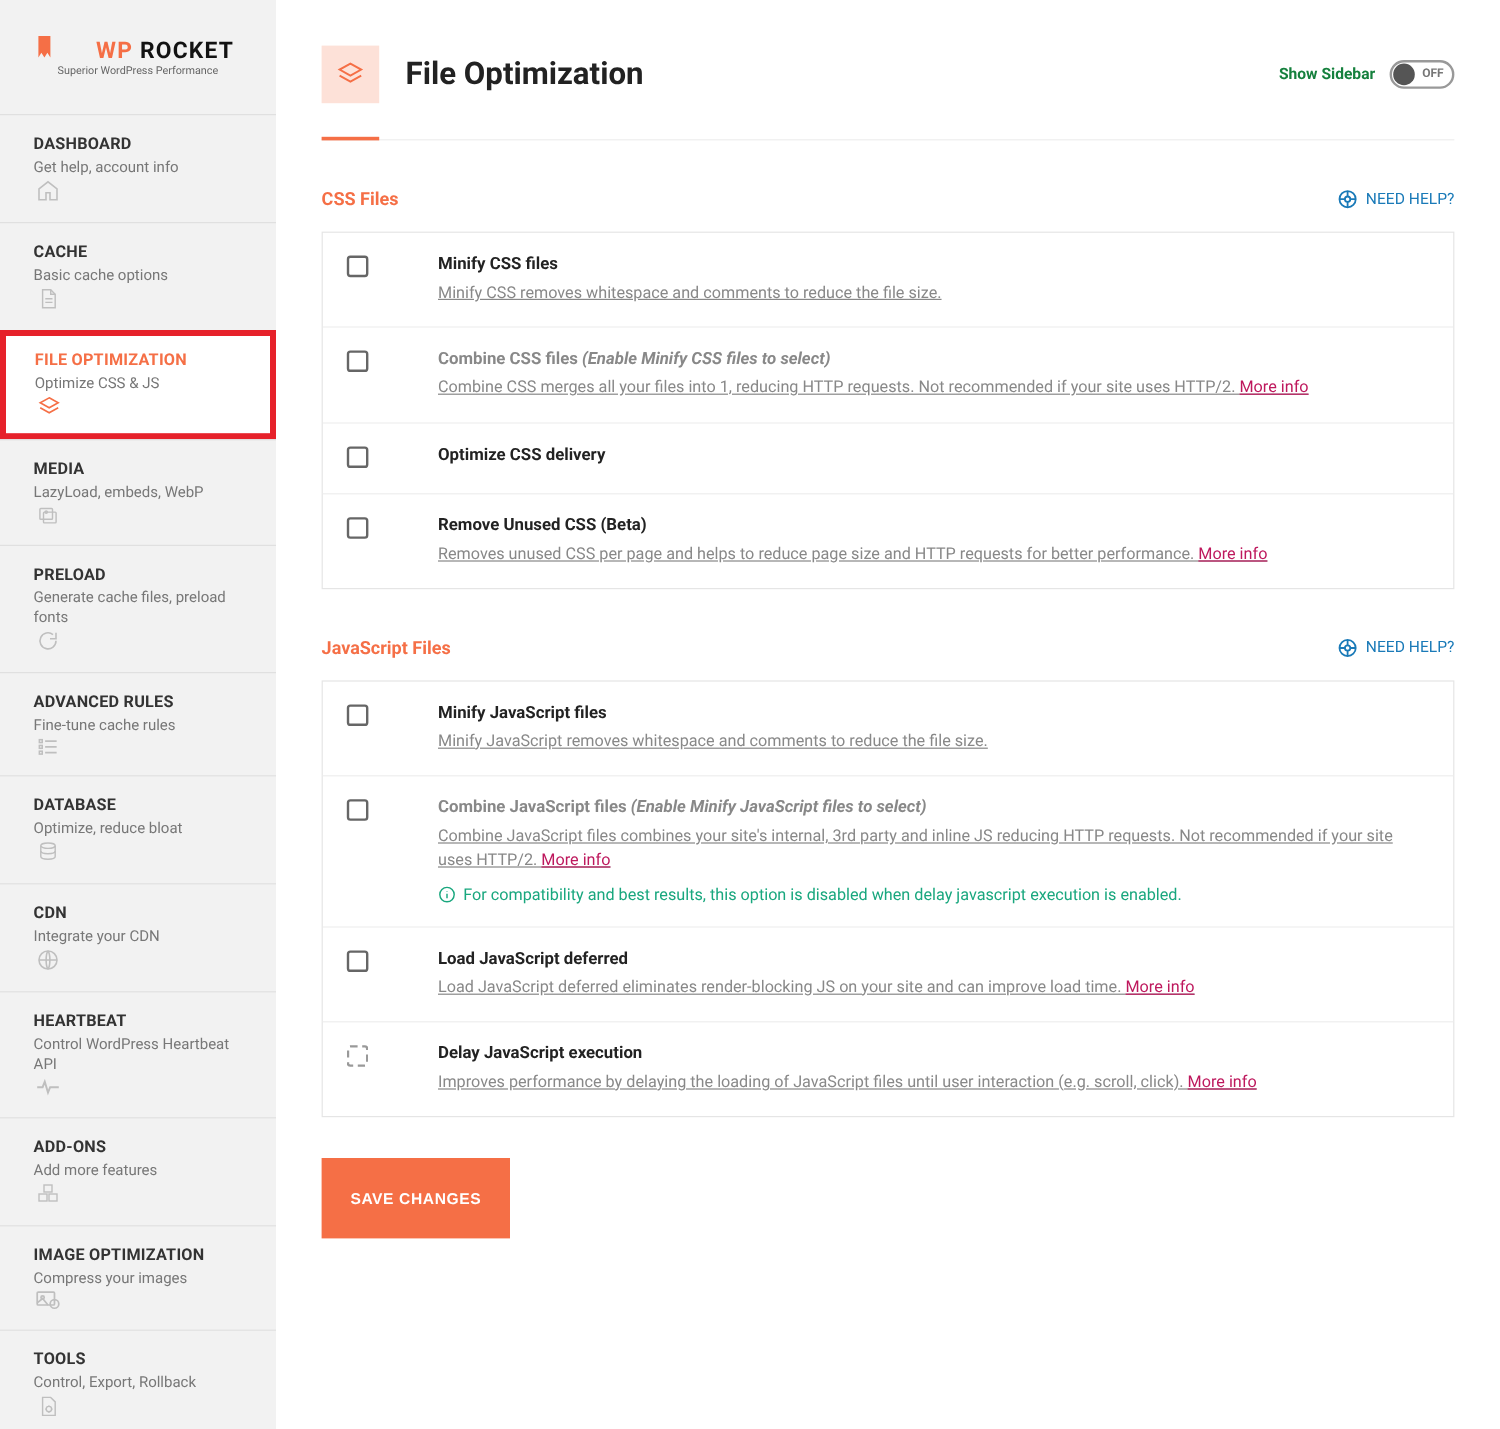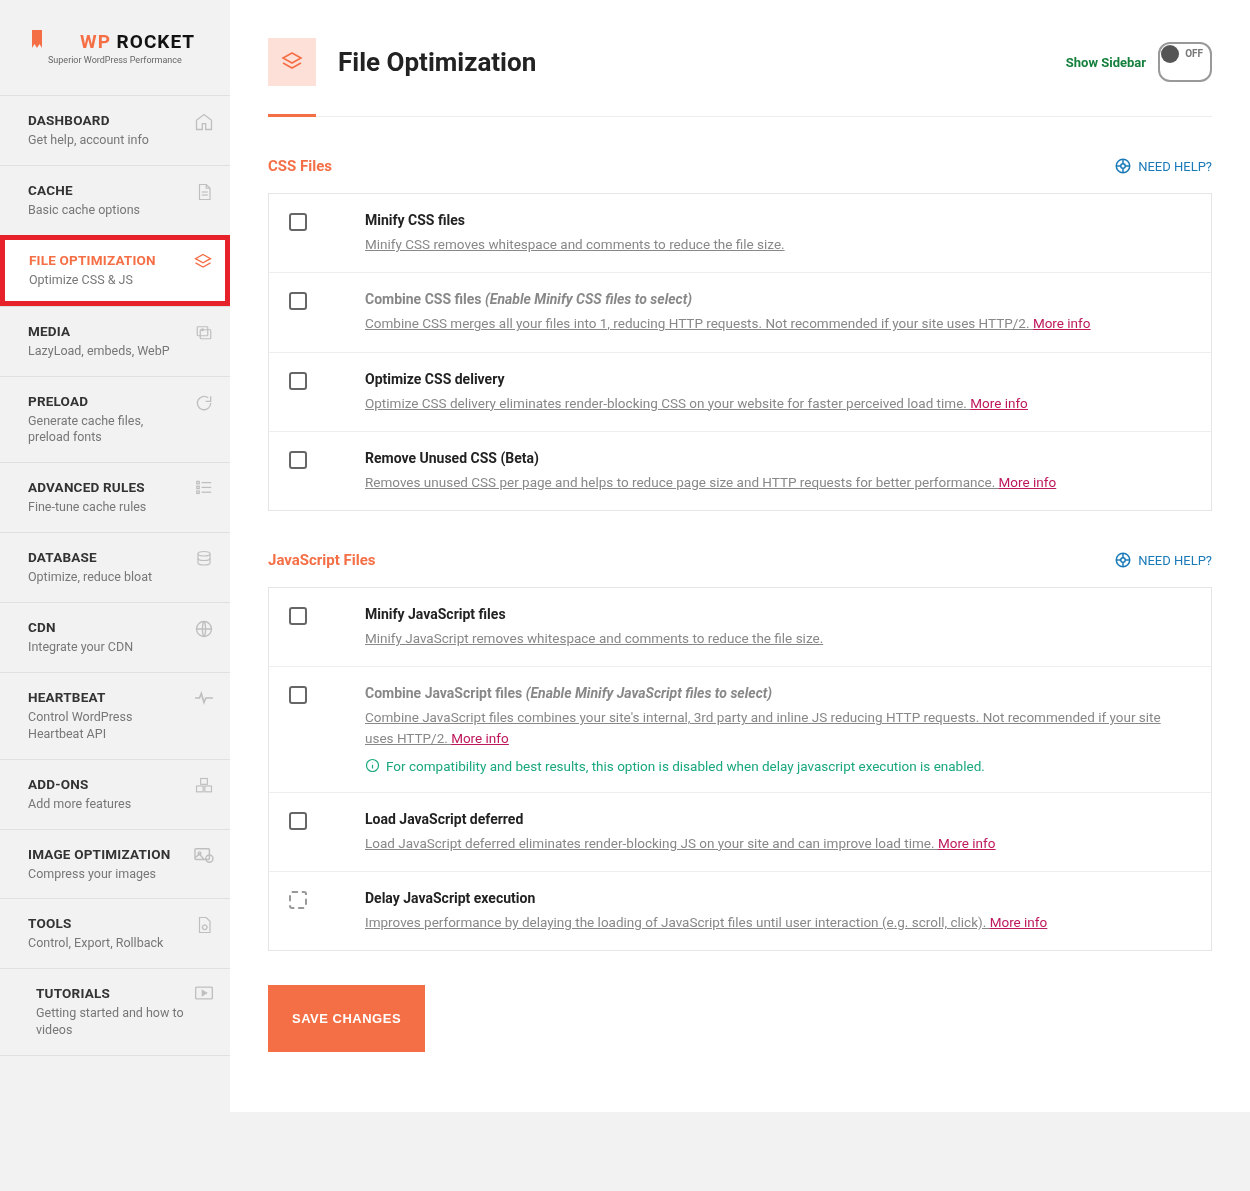--- a/index.html
+++ b/index.html
@@ -27,20 +27,21 @@
 .logo-ribbon { display:inline-block; width:14px; height:22px; vertical-align:top; margin-right:4px; }
 .nav { margin-top: 10px; }
 .nav-item {
   padding: 16px 14px 16px 28px;
   position: relative;
   display: flex;
   align-items: flex-start;
   justify-content: space-between;
   cursor: pointer;
   border-top: 1px solid #e0e0e0;
+  flex-direction: column;
 }
 .nav-item:last-child { border-bottom: 1px solid #e0e0e0; padding-left: 36px; }
 .nav-item.active {
   background: #fff;
   border: 5px solid #e6212a;
   padding: 12px 10px 12px 24px;
 }
 .nav-item.active .nav-title { color: #f56f46; }
 .nav-texts { flex: 1; padding-right: 6px; }
 .nav-title {
@@ -80,21 +81,21 @@
 .page-icon-box {
   width: 48px; height: 48px;
   background: #fde1d8;
   display:flex; align-items:center; justify-content:center;
   color:#f56f46;
 }
 .page-title { font-size: 26px; font-weight: 700; color: #222; }
 .sidebar-toggle { display:flex; align-items:center; gap:12px; }
 .toggle-label { font-size: 13px; font-weight:700; color:#15803d; }
 .toggle {
-  width: 54px; height:40px; border:2px solid #999; border-radius:12px;
+  width: 54px; height:24px; border:2px solid #999; border-radius:12px;
   position:relative; background:#fff;
 }
 .toggle-knob { position:absolute; left:1px; top:1px; width:18px; height:18px; border-radius:50%; background:#555; }
 .toggle-text { position:absolute; right:7px; top:4px; font-size:10px; font-weight:700; color:#777; }
 
 .section { margin-top: 40px; }
 .section-header {
   display:flex; align-items:center; justify-content:space-between;
   margin-bottom: 18px;
 }
@@ -383,21 +384,20 @@
                 <div class="option-title">Combine CSS files <span class="hint-inline">(Enable Minify CSS files to select)</span></div>
                 <div class="option-desc">Combine CSS merges all your files into 1, reducing HTTP requests. Not recommended if your site uses HTTP/2. <span class="more-info">More info</span></div>
               </div>
             </div>
           </div>
           <div class="option">
             <div class="option-row">
               <div class="checkbox"></div>
               <div class="option-body">
                 <div class="option-title">Optimize CSS delivery</div>
-                <div class="option-desc">Optimize CSS delivery eliminates render-blocking CSS on your website for faster perceived load time. <span class="more-info">More info</span></div>
               </div>
             </div>
           </div>
           <div class="option">
             <div class="option-row">
               <div class="checkbox"></div>
               <div class="option-body">
                 <div class="option-title">Remove Unused CSS (Beta)</div>
                 <div class="option-desc">Removes unused CSS per page and helps to reduce page size and HTTP requests for better performance. <span class="more-info">More info</span></div>
               </div>

